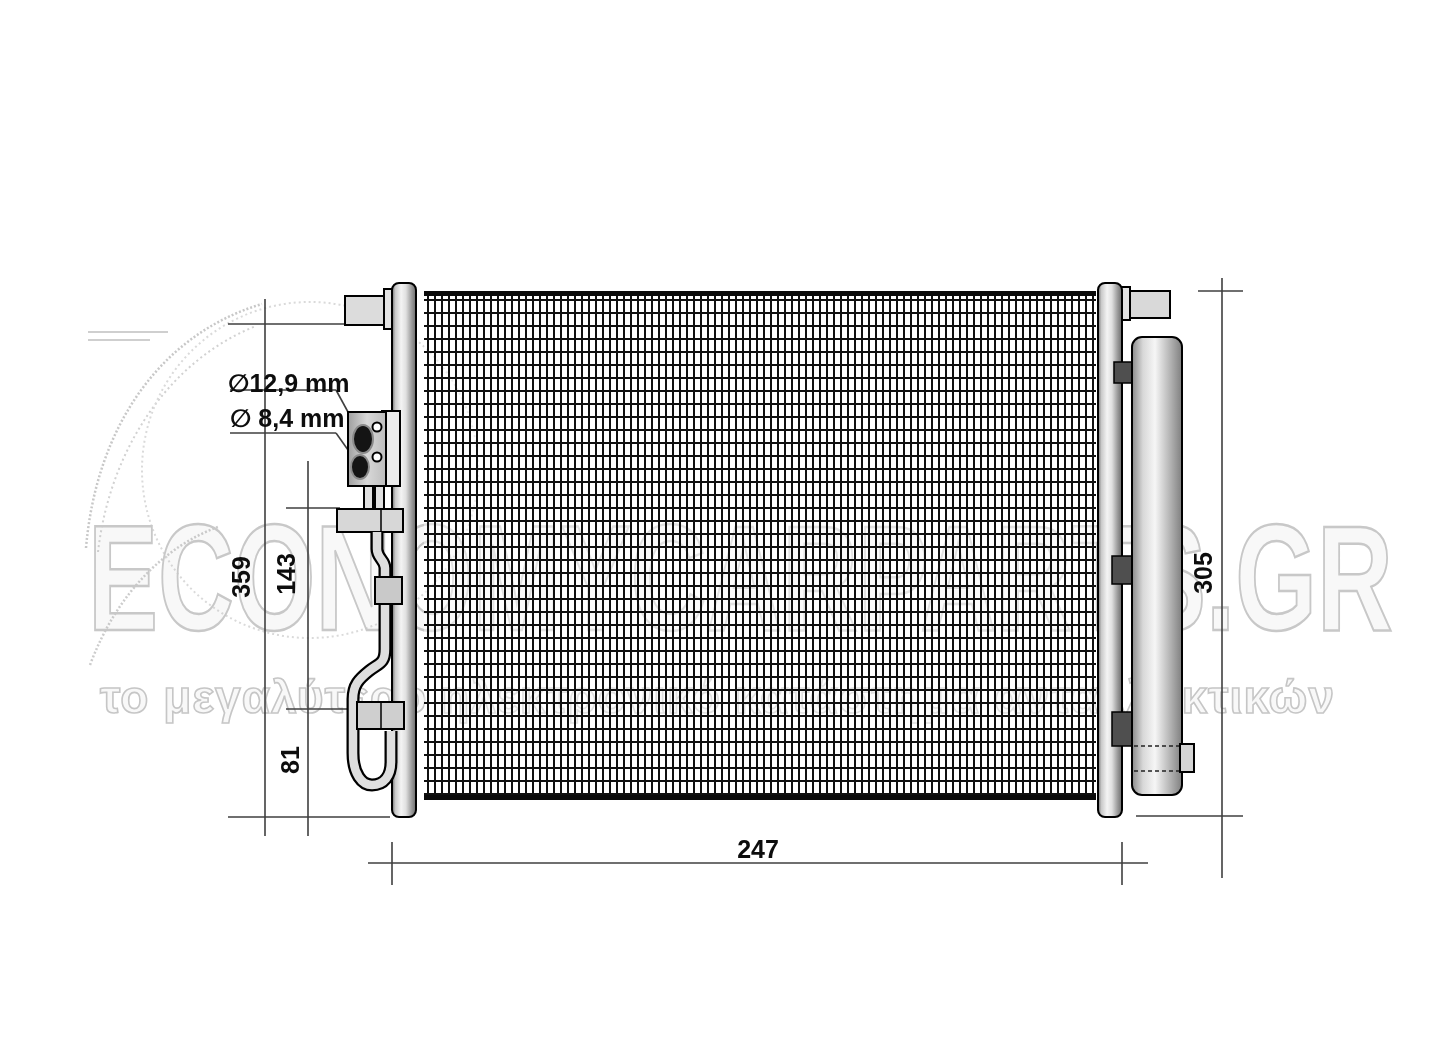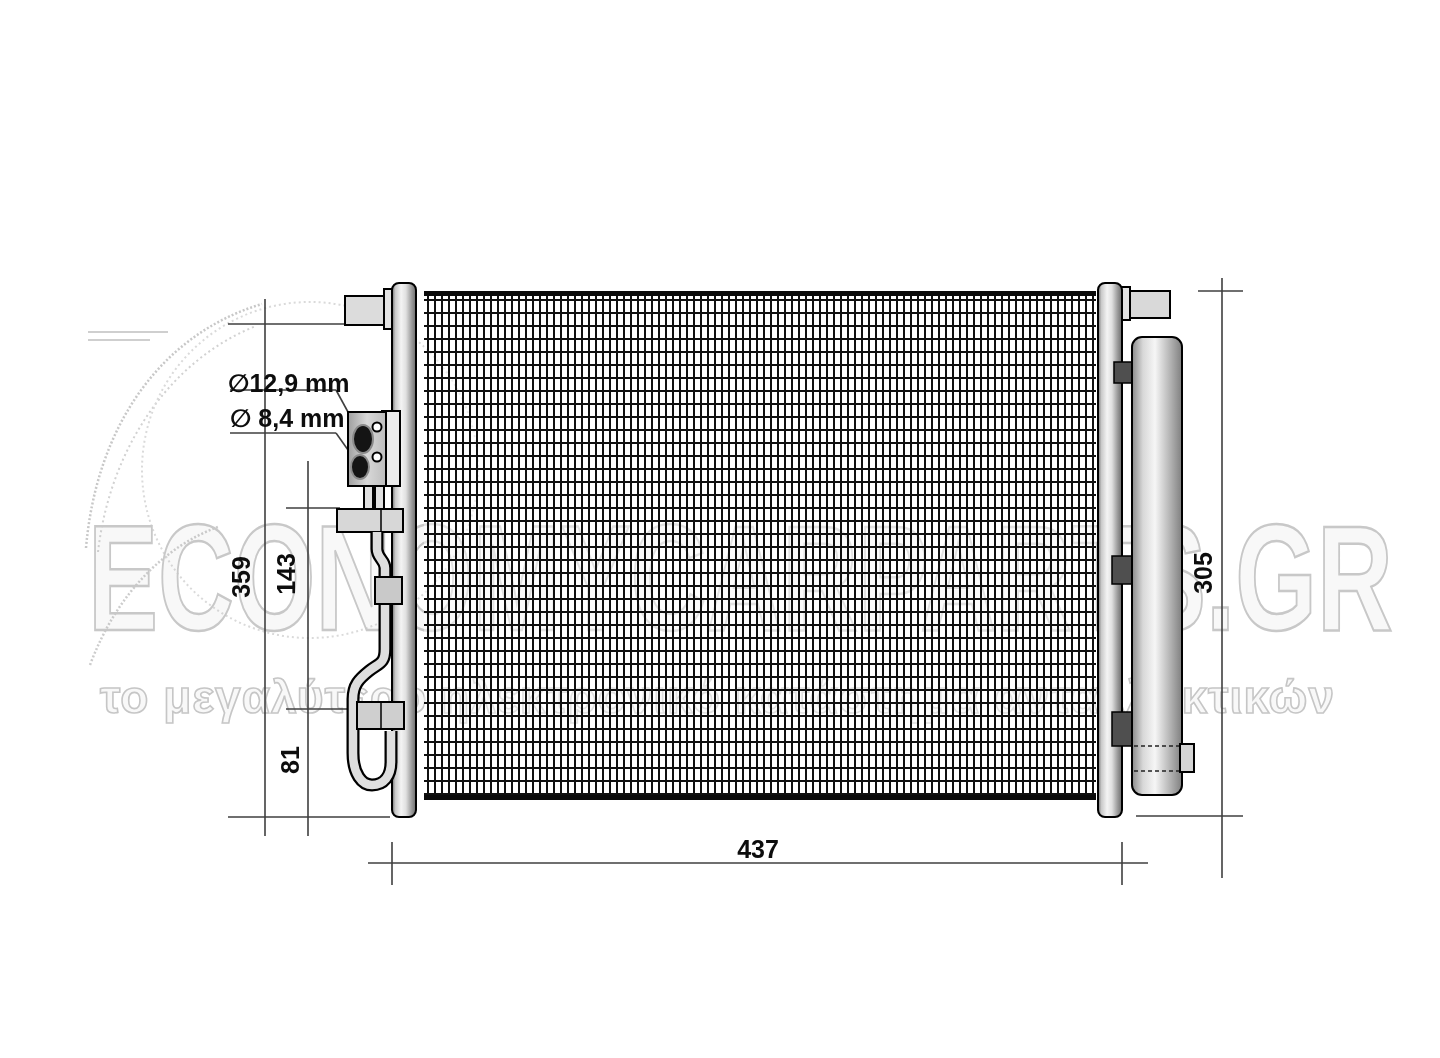--- a/index.html
+++ b/index.html
@@ -162,15 +162,15 @@
       <rect x="1180" y="744" width="14" height="28" fill="#d4d4d4" stroke="#000" stroke-width="2"></rect>
     </g>
   </svg>
 
   <div class="label" id="lbl-dia-large">∅12,9 mm</div>
   <div class="label" id="lbl-dia-small">∅ 8,4 mm</div>
   <div class="label rot" id="lbl-359">359</div>
   <div class="label rot" id="lbl-143">143</div>
   <div class="label rot" id="lbl-81">81</div>
   <div class="label rot" id="lbl-305">305</div>
-  <div class="label ctr" id="lbl-531">437</div>
+  <div class="label ctr" id="lbl-531">247</div>
 
 </div>
 
 </body></html>

